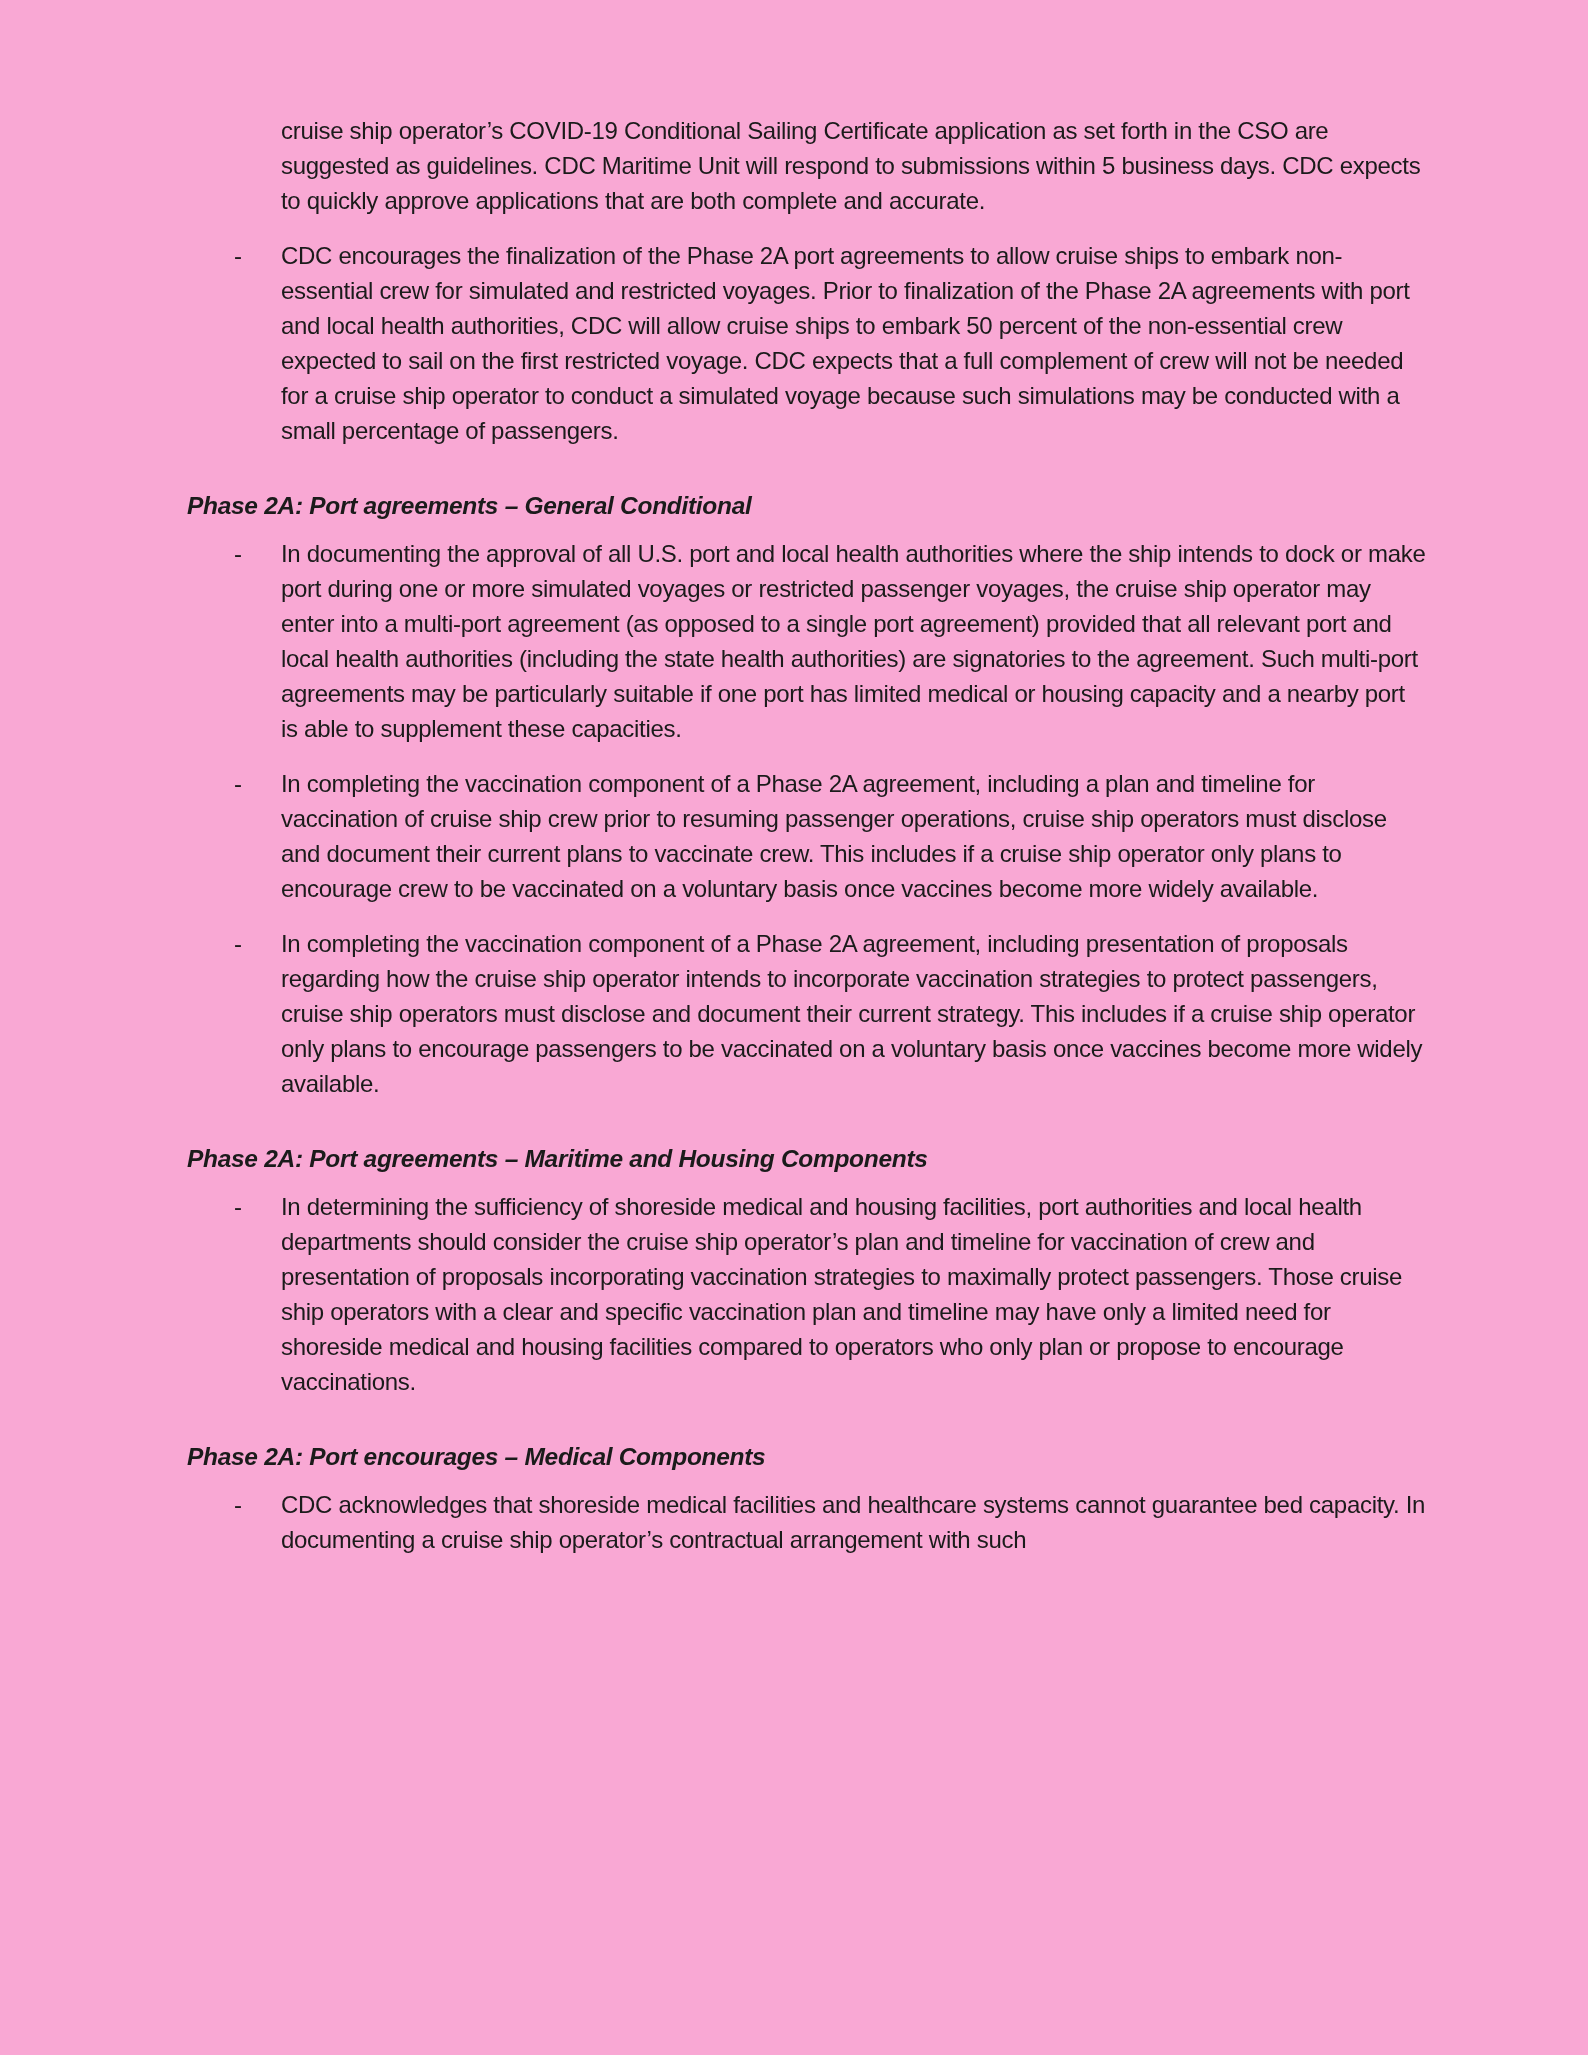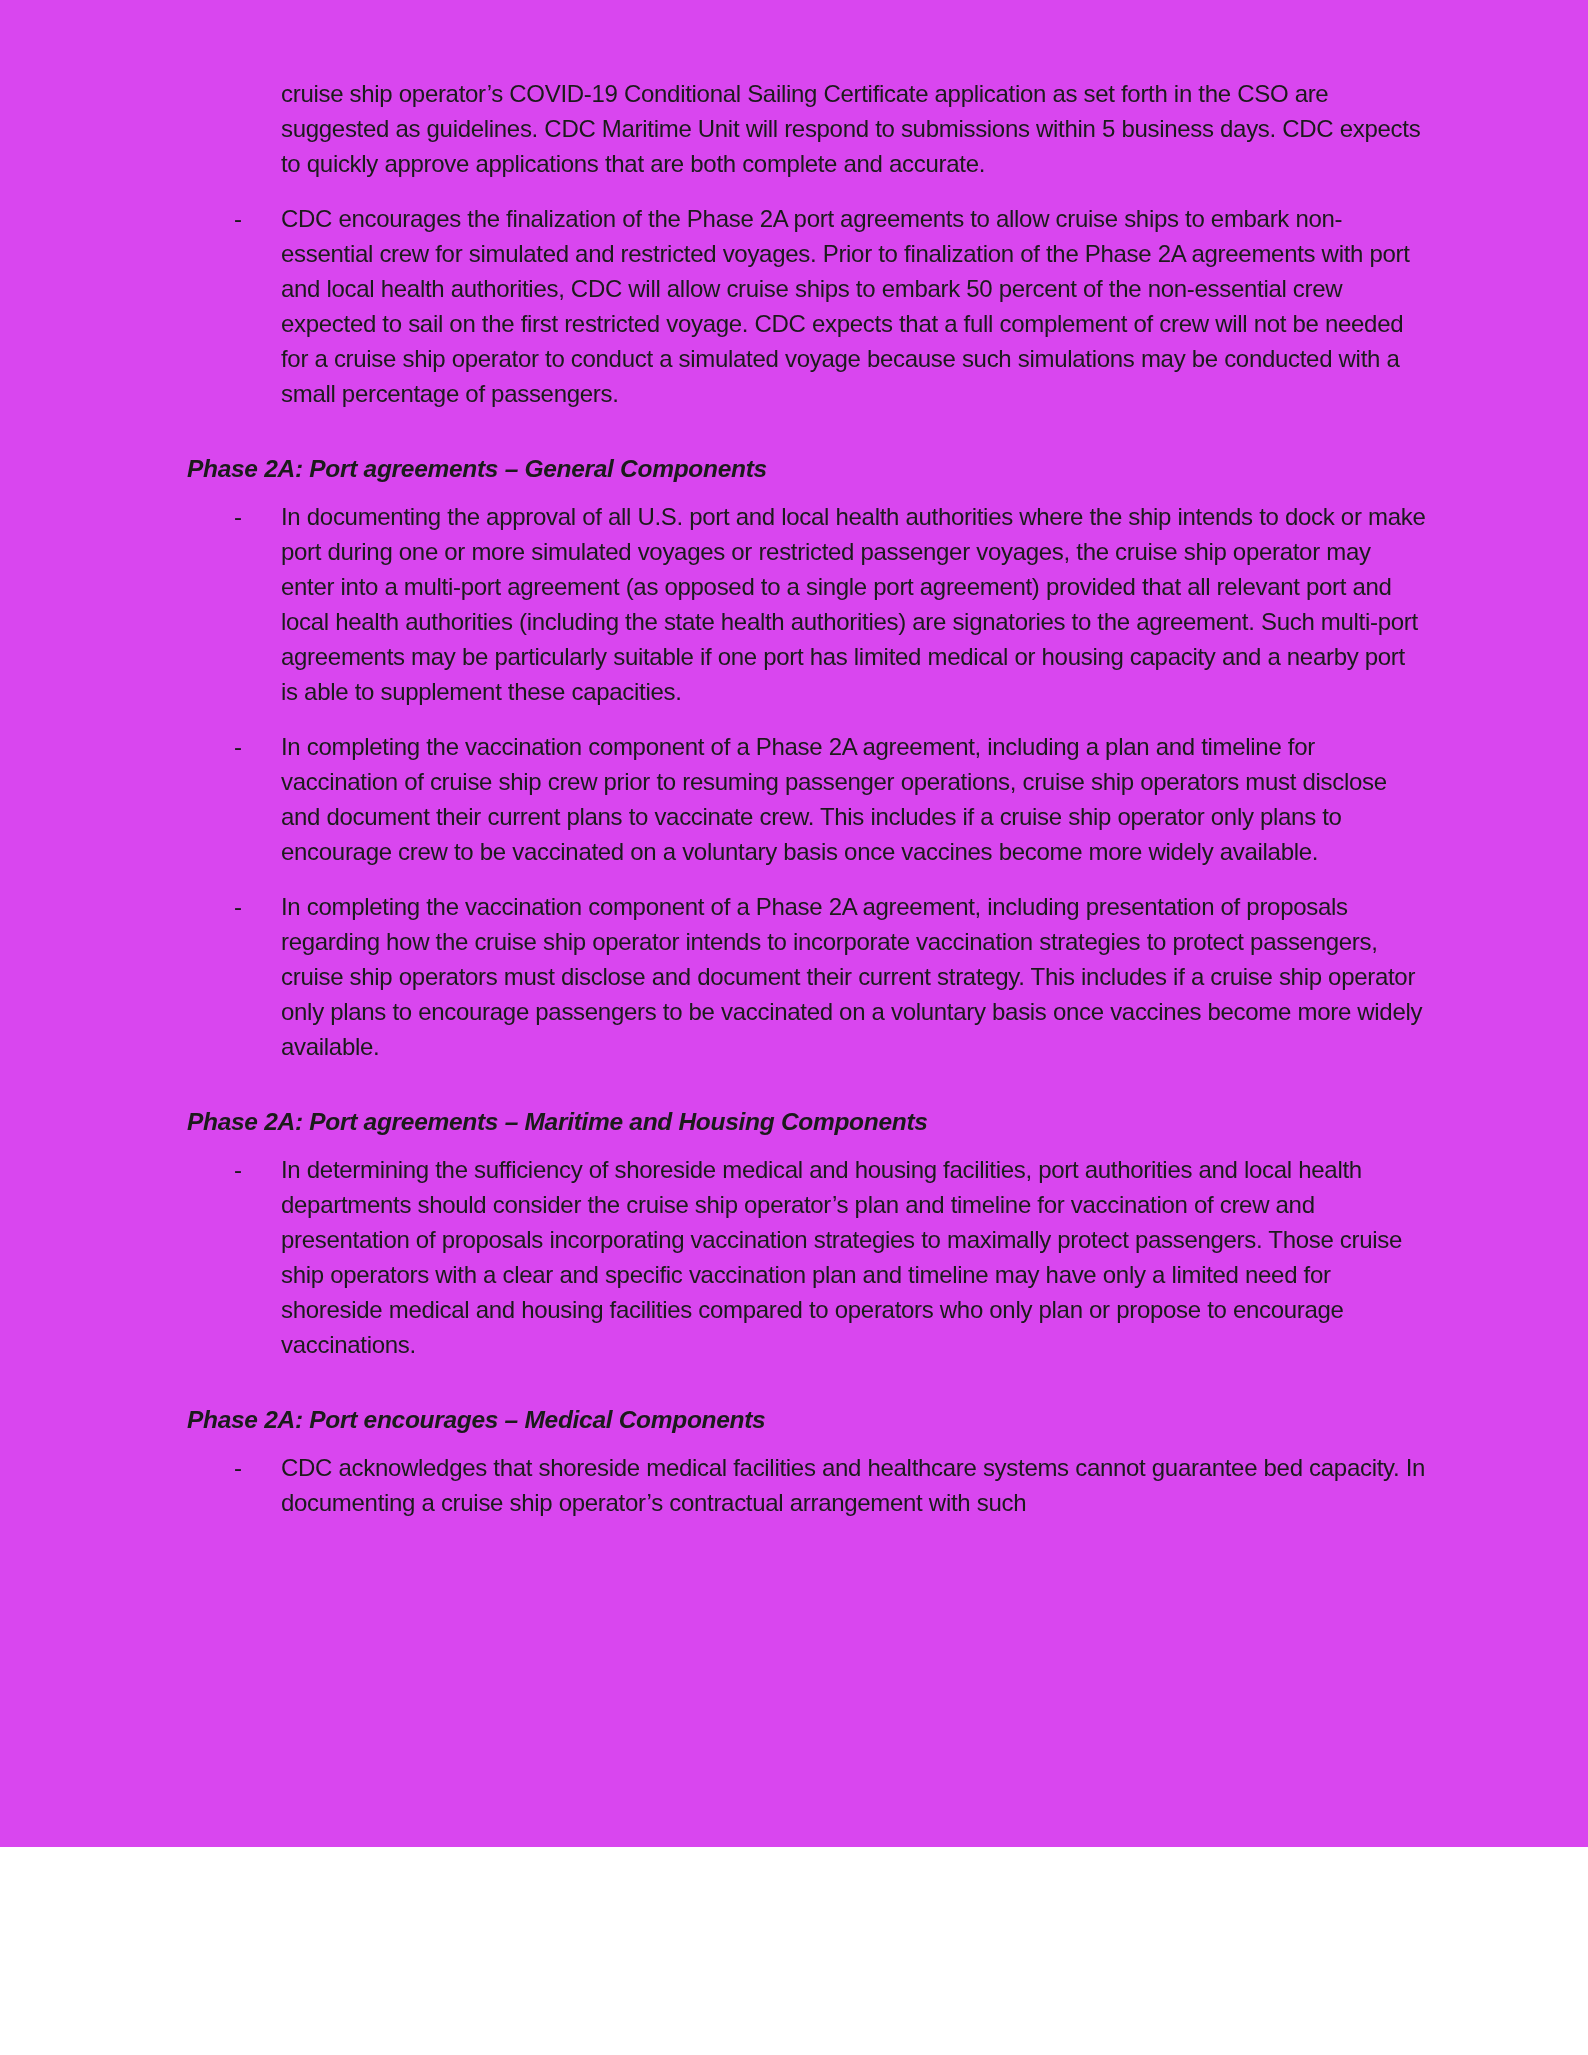--- a/index.html
+++ b/index.html
@@ -4,23 +4,23 @@
 <style>
   html, body {
     margin: 0;
     padding: 0;
     background: #ffffff;
   }
   .page {
     position: relative;
     box-sizing: border-box;
     width: 1588px;
-    height: 1847px;
-    background: #d946ef;
-    padding: 76px 160px 0 187px;
+    height: 2055px;
+    background: #f9a8d4;
+    padding: 113px 160px 0 187px;
     font-family: "Liberation Sans", "DejaVu Sans", sans-serif;
     font-size: 24px;
     line-height: 35px;
     letter-spacing: -0.3px;
     color: #1b1b1b;
     overflow: hidden;
   }
   .para {
     margin: 0 0 20px 94px;
     text-align: left;
@@ -47,21 +47,21 @@
 
 <div class="page">
 
   <p class="para">cruise ship operator’s COVID-19 Conditional Sailing Certificate application as set forth in the CSO are suggested as guidelines. CDC Maritime Unit will respond to submissions within 5 business days. CDC expects to quickly approve applications that are both complete and accurate.</p>
 
   <div class="bullet">
     <span class="dash">-</span>
     <span>CDC encourages the finalization of the Phase 2A port agreements to allow cruise ships to embark non-essential crew for simulated and restricted voyages. Prior to finalization of the Phase 2A agreements with port and local health authorities, CDC will allow cruise ships to embark 50 percent of the non-essential crew expected to sail on the first restricted voyage. CDC expects that a full complement of crew will not be needed for a cruise ship operator to conduct a simulated voyage because such simulations may be conducted with a small percentage of passengers.</span>
   </div>
 
-  <h2 class="heading">Phase 2A: Port agreements – General Components</h2>
+  <h2 class="heading">Phase 2A: Port agreements – General Conditional</h2>
 
   <div class="bullet">
     <span class="dash">-</span>
     <span>In documenting the approval of all U.S. port and local health authorities where the ship intends to dock or make port during one or more simulated voyages or restricted passenger voyages, the cruise ship operator may enter into a multi-port agreement (as opposed to a single port agreement) provided that all relevant port and local health authorities (including the state health authorities) are signatories to the agreement. Such multi-port agreements may be particularly suitable if one port has limited medical or housing capacity and a nearby port is able to supplement these capacities.</span>
   </div>
 
 
   <div class="bullet">
     <span class="dash">-</span>
     <span>In completing the vaccination component of a Phase 2A agreement, including a plan and timeline for vaccination of cruise ship crew prior to resuming passenger operations, cruise ship operators must disclose and document their current plans to vaccinate crew. This includes if a cruise ship operator only plans to encourage crew to be vaccinated on a voluntary basis once vaccines become more widely available.</span>

